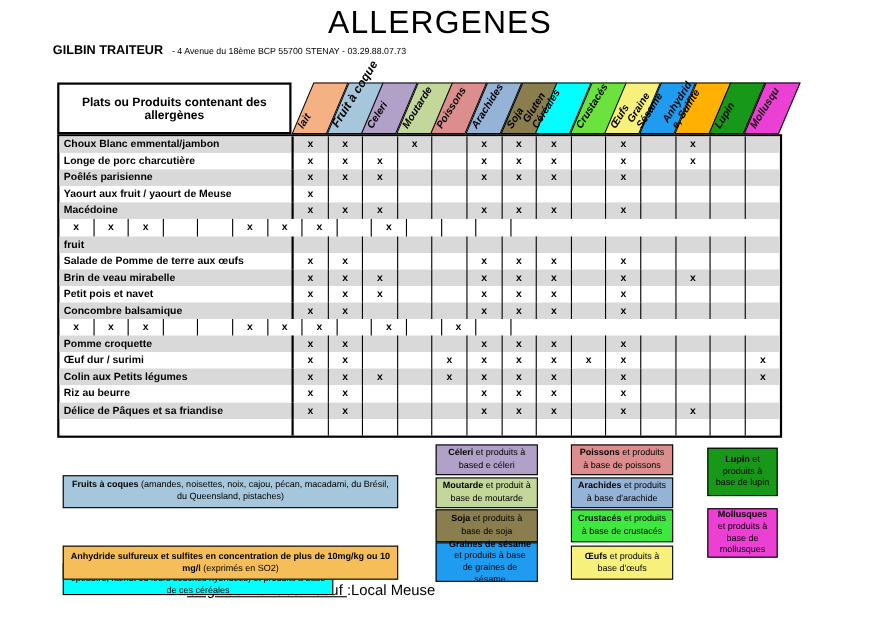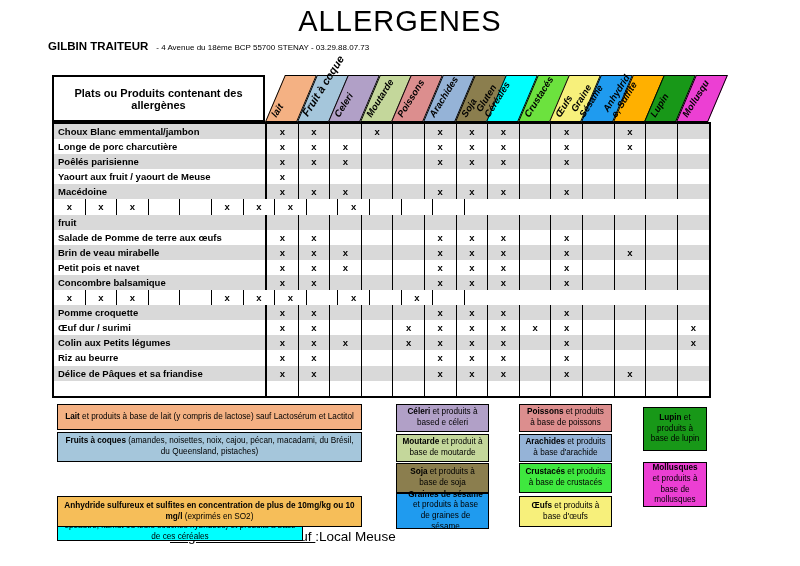--- a/index.html
+++ b/index.html
@@ -384,23 +384,20 @@
         <div class="cell"></div>
         <div class="cell"></div>
         <div class="cell"></div>
         <div class="cell"></div>
       </div>
     </div>
 
   <div id="footer">
     <span class="ul">Origines Viandes Boeuf </span><span>:Local Meuse</span>
   </div>
-<div class="lbox" style="left: 57px; top: 404px; width: 305px; height: 26px; background: rgb(244, 177, 131);">
-      <div><b>Lait</b><span> et produits à base de lait (y compris de lactose) sauf Lactosérum et Lactitol</span></div>
-    </div>
     <div class="lbox" style="left: 57px; top: 432px; width: 305px; height: 30px; background: rgb(165, 198, 219);">
       <div><b>Fruits à coques</b><span> (amandes, noisettes, noix, cajou, pécan, macadami, du Brésil, du Queensland, pistaches)</span></div>
     </div>
     <div class="lbox" style="left: 57px; top: 464px; width: 246px; height: 29px; background: rgb(0, 255, 255); margin-top: 48px;">
       <div><b>Céréales contenant du gluten</b><span> (blé, seigle, orge, avoine, épeautre, kamut ou leurs souches hybridées) et produits à base de ces céréales</span></div>
     </div>
     <div class="lbox" style="left: 57px; top: 496px; width: 305px; height: 31px; background: rgb(246, 190, 89);">
       <div><b>Anhydride sulfureux et sulfites en concentration de plus de 10mg/kg ou 10 mg/l</b><span> (exprimés en SO2)</span></div>
     </div>
     <div class="lbox" style="left: 396px; top: 404px; width: 93px; height: 28px; background: rgb(177, 160, 199);">

